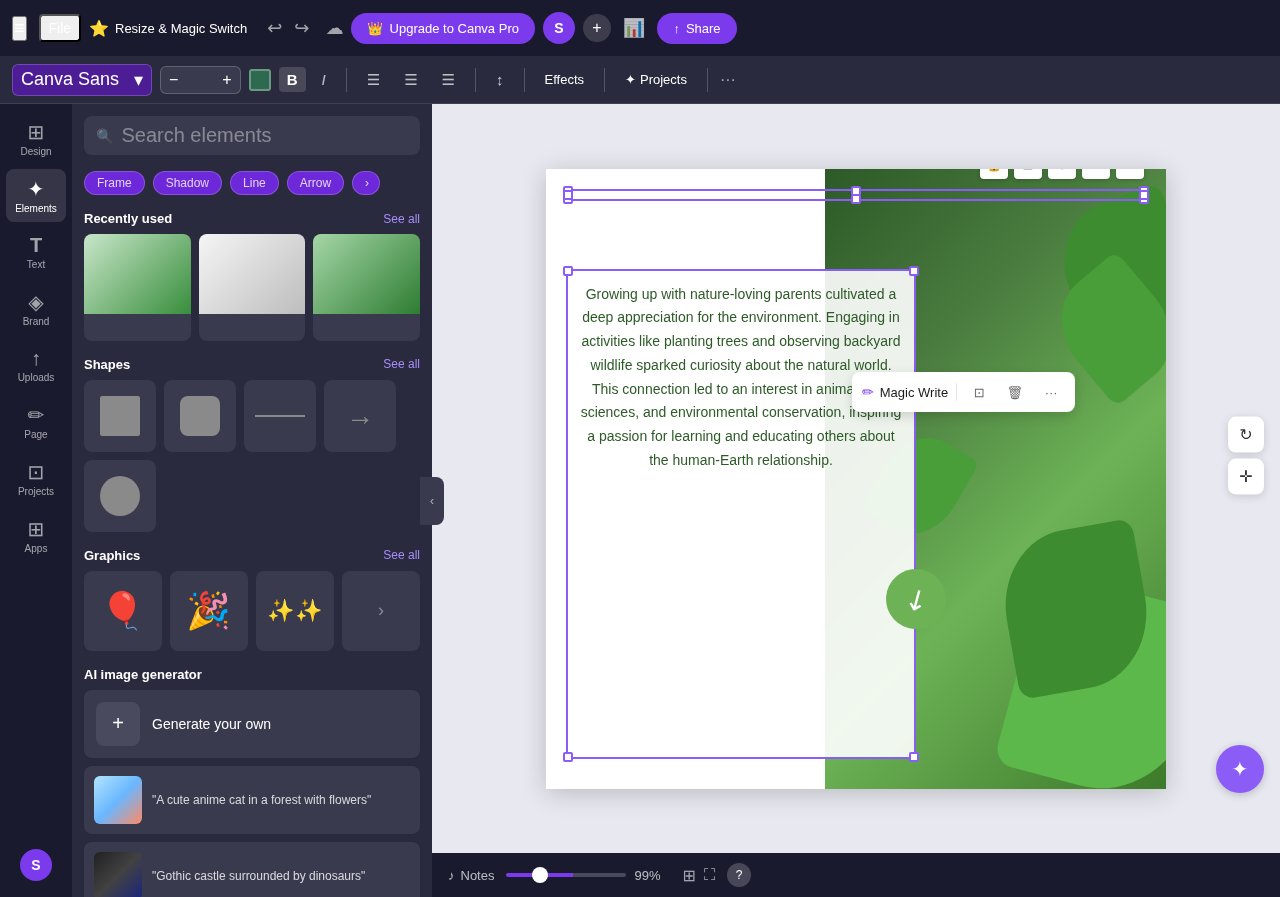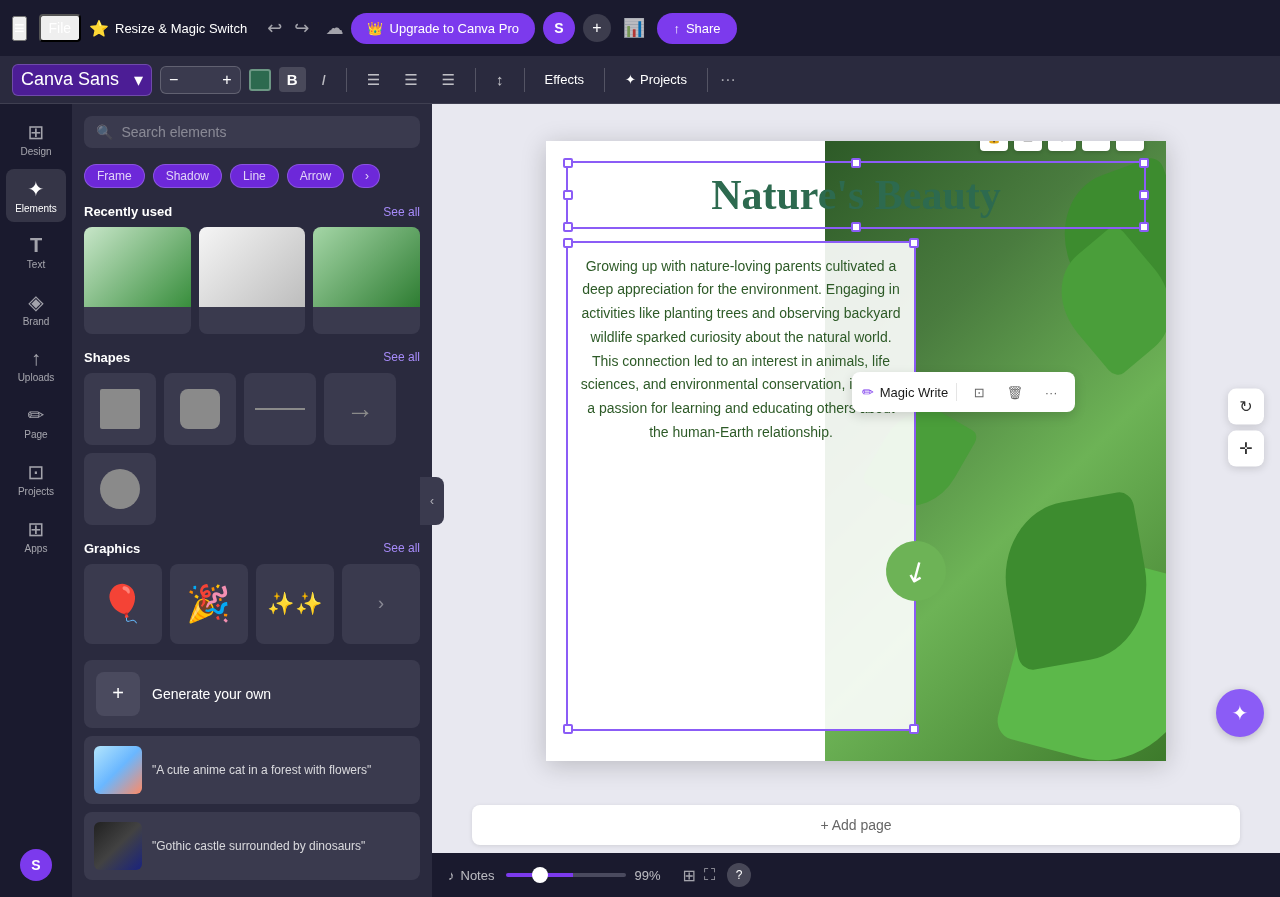--- a/index.html
+++ b/index.html
@@ -60,21 +60,21 @@
 
     
     .elements-panel {
       width: 360px; background: #2a2a3e; overflow-y: auto; flex-shrink: 0;
       padding: 12px;
     }
     .search-bar {
       display: flex; align-items: center; background: #3a3a4e; border-radius: 8px;
       padding: 8px 12px; gap: 8px; margin-bottom: 16px;
     }
-    .search-bar input { background: none; border: none; color: white; font-size: 14px; flex: 1; outline: none; }
+    .search-bar input { background: none; border: none; color: white; font-size: 20px; flex: 1; outline: none; }
     .search-bar input::placeholder { color: rgba(255,255,255,0.4); }
     .search-icon { color: rgba(255,255,255,0.4); font-size: 14px; }
 
     .filter-tags { display: flex; gap: 8px; margin-bottom: 16px; overflow-x: auto; }
     .filter-tag { background: #6d28d9; color: rgba(255,255,255,0.8); border: 1px solid rgba(255,255,255,0.2); border-radius: 20px; padding: 4px 12px; font-size: 12px; cursor: pointer; white-space: nowrap; }
 
     .section-header { display: flex; justify-content: space-between; align-items: center; margin-bottom: 8px; }
     .section-title { color: white; font-size: 13px; font-weight: 600; }
     .see-all { color: #a78bfa; font-size: 12px; cursor: pointer; }
 
@@ -424,20 +424,21 @@
         </div>
         <div class="graphic-item">
           <span style="font-size:22px;color:#ccc;">✨✨</span>
         </div>
         <div class="graphic-item">
           <span style="color:rgba(255,255,255,0.4);font-size:18px;">›</span>
         </div>
       </div>
 
       <div class="ai-section">
+        <div class="ai-title">AI image generator</div>
         <div class="generate-btn">
           <div class="generate-icon">
             <span>+</span>
           </div>
           <span class="generate-text">Generate your own</span>
         </div>
         <div class="ai-suggestion">
           <div class="ai-suggestion-thumb ai-thumb1"></div>
           <span class="ai-suggestion-text">"A cute anime cat in a forest with flowers"</span>
         </div>
@@ -470,21 +471,20 @@
         </div>
 
         <div class="title-box">
           <div class="box-controls">
             <div class="box-control-btn">🔒</div>
             <div class="box-control-btn">⊡</div>
             <div class="box-control-btn">↑</div>
             <div class="box-control-btn">↻</div>
             <div class="box-control-btn">✛</div>
           </div>
-          <div class="title-text">Nature's Beauty</div>
           <div class="handle tl"></div>
           <div class="handle tr"></div>
           <div class="handle bl"></div>
           <div class="handle br"></div>
           <div class="handle tm"></div>
           <div class="handle bm"></div>
           <div class="handle ml"></div>
           <div class="handle mr"></div>
         </div>
 
@@ -514,21 +514,20 @@
 
       <div class="right-toolbar">
         <div class="right-toolbar-btn">↻</div>
         <div class="right-toolbar-btn">✛</div>
       </div>
 
       <div class="magic-btn" style="position:absolute;bottom:60px;right:16px;">✦</div>
 
     </div>
 
-    <button class="add-page-bar">+ Add page</button>
 
     <div class="bottom-bar">
       <button class="notes-btn">
         <span>♪</span>
         <span>Notes</span>
       </button>
       <div class="zoom-control">
         <input type="range" class="zoom-slider" min="10" max="200" value="56" style="">
         <span class="zoom-percent">99%</span>
       </div>

